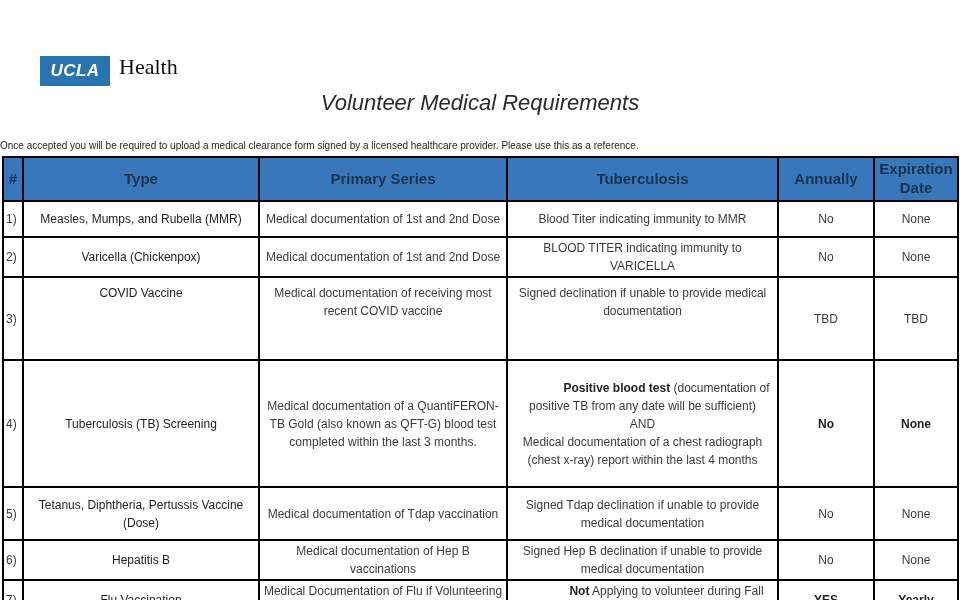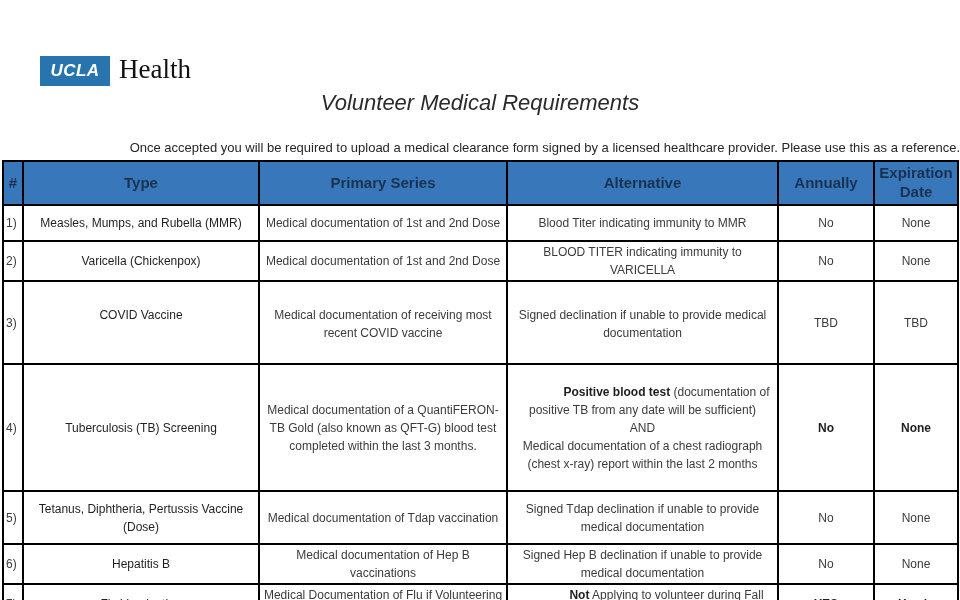--- a/index.html
+++ b/index.html
@@ -24,28 +24,28 @@
   .ucla-box {
     background: var(--ucla-blue);
     color: #ffffff;
     width: 70px; height: 30px;
     display: flex; align-items: center; justify-content: center;
     font-weight: bold; font-style: italic; font-size: 17px;
     letter-spacing: 0.5px;
   }
   .health-text {
     font-family: "Liberation Serif", serif;
-    font-size: 27px; color: #111111; line-height: 1;
+    font-size: 22px; color: #111111; line-height: 1;
   }
   .title {
     text-align: center; font-size: 22px; color: #2b2b2b;
     font-style: italic;
   }
   .intro {
-    text-align: right; font-size: 13px; color: #262626;
+    text-align: left; font-size: 10px; color: #262626;
     margin-top: 24px;
   }
   table {
     border-collapse: collapse; table-layout: fixed;
     width: 955px; margin: 5px 0 0 2px;
   }
   th, td {
     border: 2px solid var(--border);
     padding: 1px 3px;
     text-align: center; vertical-align: middle;
@@ -64,21 +64,21 @@
   .pre { white-space: pre-line; }
   tr.hr { height: 44px; }
   tr.r1 { height: 36px; }
   tr.r2 { height: 37px; }
   tr.r3 { height: 83px; }
   tr.r4 { height: 127px; }
   tr.r5 { height: 53px; }
   tr.r6 { height: 38px; }
   tr.r7 { height: 40px; }
   tr.r3 td.c-type, tr.r3 td.c-primary, tr.r3 td.c-alt {
-    vertical-align: top; padding-top: 24px;
+    vertical-align: top; padding-top: 6px;
   }
   col.c-num { width: 20px; }
   col.c-type { width: 236px; }
   col.c-primary { width: 248px; }
   col.c-alt { width: 271px; }
   col.c-annually { width: 96px; }
   col.c-exp { width: 84px; }
 </style>
 </head>
 <body>
@@ -101,21 +101,21 @@
       <col class="c-primary">
     <col class="c-alt">
       <col class="c-annually">
       <col class="c-exp">
   </colgroup>
   <thead>
       <tr class="hr">
         <th class="c-num">#</th>
         <th class="c-type">Type</th>
         <th class="c-primary">Primary Series</th>
-        <th class="c-alt">Alternative</th>
+        <th class="c-alt">Tuberculosis</th>
         <th class="c-annually">Annually</th>
         <th class="c-exp">Expiration Date</th>
       </tr>
     </thead>
   <tbody>
       <tr class="r1">
         <td class="c-num">1)</td>
         <td class="c-type">Measles, Mumps, and Rubella (MMR)</td>
         <td class="c-primary">Medical documentation of 1st and 2nd Dose</td>
         <td class="c-alt">Blood Titer indicating immunity to MMR</td>
@@ -137,21 +137,21 @@
         <td class="c-alt">Signed declination if unable to provide medical documentation</td>
         <td class="c-annually">TBD</td>
         <td class="c-exp">TBD</td>
       </tr>
       <tr class="r4">
         <td class="c-num">4)</td>
         <td class="c-type">Tuberculosis (TB) Screening</td>
         <td class="c-primary">Medical documentation of a QuantiFERON-TB Gold (also known as QFT-G) blood test completed within the last 3 months.</td>
         <td class="c-alt pre"><span class="bold">Positive blood test</span><span> (documentation of positive TB from any date will be sufficient)
 AND
-Medical documentation of a chest radiograph (chest x-ray) report within the last 2 months</span></td>
+Medical documentation of a chest radiograph (chest x-ray) report within the last 4 months</span></td>
         <td class="c-annually bold">No</td>
         <td class="c-exp bold">None</td>
       </tr>
       <tr class="r5">
         <td class="c-num">5)</td>
         <td class="c-type">Tetanus, Diphtheria, Pertussis Vaccine (Dose)</td>
         <td class="c-primary">Medical documentation of Tdap vaccination</td>
         <td class="c-alt">Signed Tdap declination if unable to provide medical documentation</td>
         <td class="c-annually">No</td>
         <td class="c-exp">None</td>

